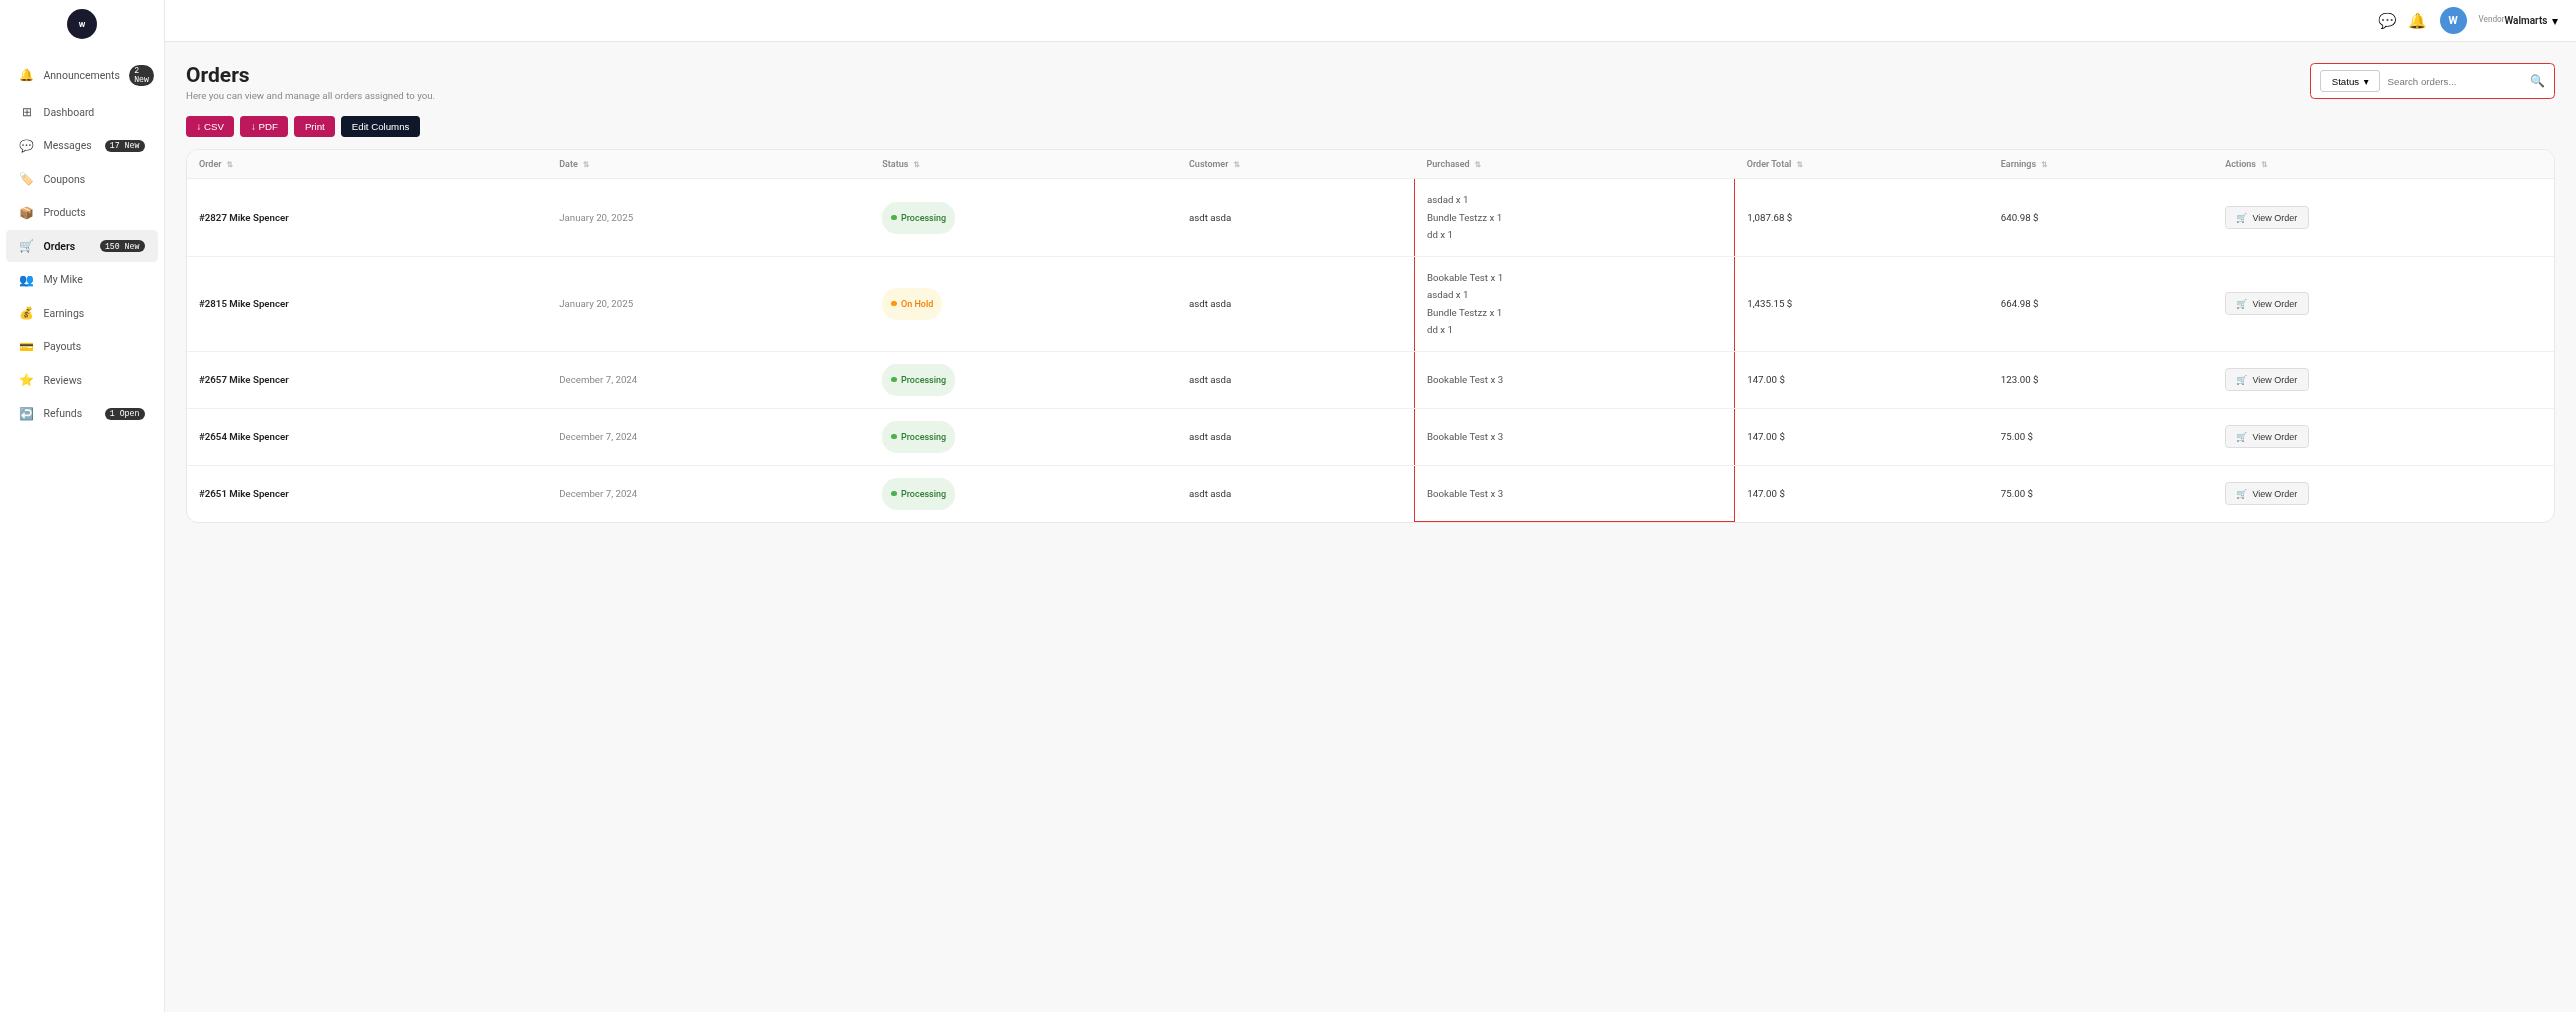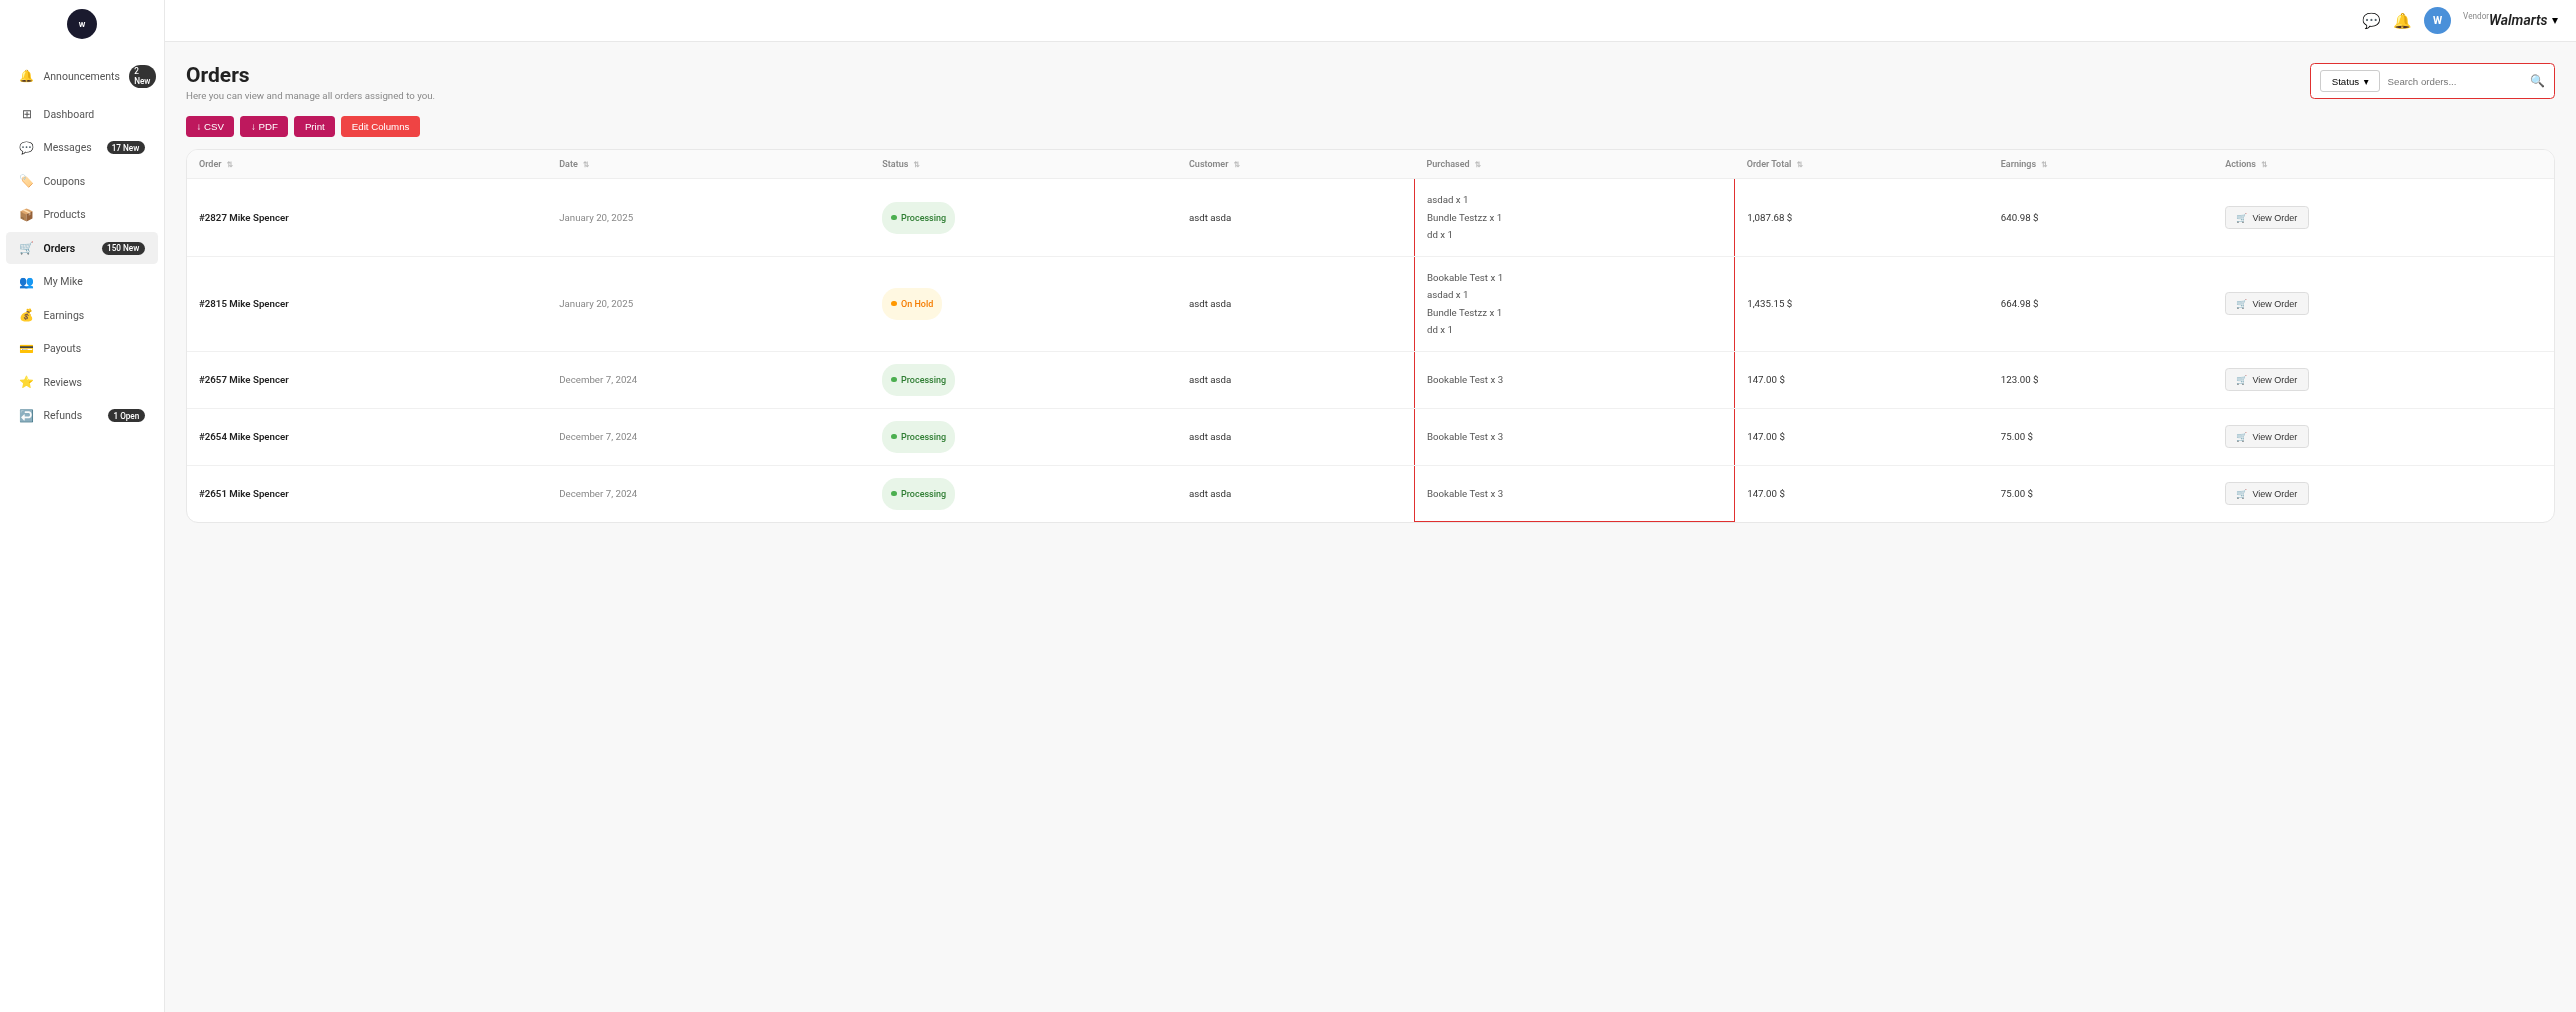--- a/index.html
+++ b/index.html
@@ -37,20 +37,21 @@
     .sidebar-item.active { background: #f0f0f0; font-weight: 600; color: #111; }
     .sidebar-item .icon { font-size: 12px; width: 15px; text-align: center; }
     .sidebar-item .label { flex: 1; }
     .badge {
       background: #333;
       color: #fff;
       font-size: 8.2px;
       padding: 1.5px 5.2px;
       border-radius: 15px;
       font-weight: 500;
+      font-family: Liberation Mono, monospace;
     }
 
     
     .main {
       flex: 1;
       display: flex;
       flex-direction: column;
       overflow: hidden;
     }
 
@@ -68,21 +69,21 @@
     .header-icon { font-size: 15px; color: #555; cursor: pointer; }
     .avatar {
       width: 27px; height: 27px;
       background: #4a90d9;
       border-radius: 50%;
       display: flex; align-items: center; justify-content: center;
       color: #fff; font-size: 10.5px; font-weight: 700;
     }
     .vendor-info { display: flex; flex-direction: row; line-height: 1.2; }
     .vendor-label { font-size: 8.2px; color: #888; }
-    .vendor-name { font-size: 14px; font-weight: 600; color: #222; font-style: italic; }
+    .vendor-name { font-size: 10px; font-weight: 600; color: #222; }
     .vendor-dropdown { display: flex; align-items: center; gap: 4.5px; cursor: pointer; }
 
     
     .content {
       flex: 1;
       padding: 21px 21px;
       overflow-y: auto;
       background: #f8f8f8;
     }
     .page-header {
@@ -132,21 +133,21 @@
       padding: 5.2px 10.5px;
       border-radius: 3.7px;
       font-size: 9.7px;
       cursor: pointer;
       border: none;
       background: #be185d;
       color: #fff;
       font-weight: 500;
     }
     .toolbar-btn.edit {
-      background: #ef4444;
+      background: #0f172a;
       color: #fff;
     }
 
     
     .table-wrapper {
       background: #fff;
       border-radius: 12px;
       overflow: hidden;
       border: 0.7px solid #e8e8e8;
     }

